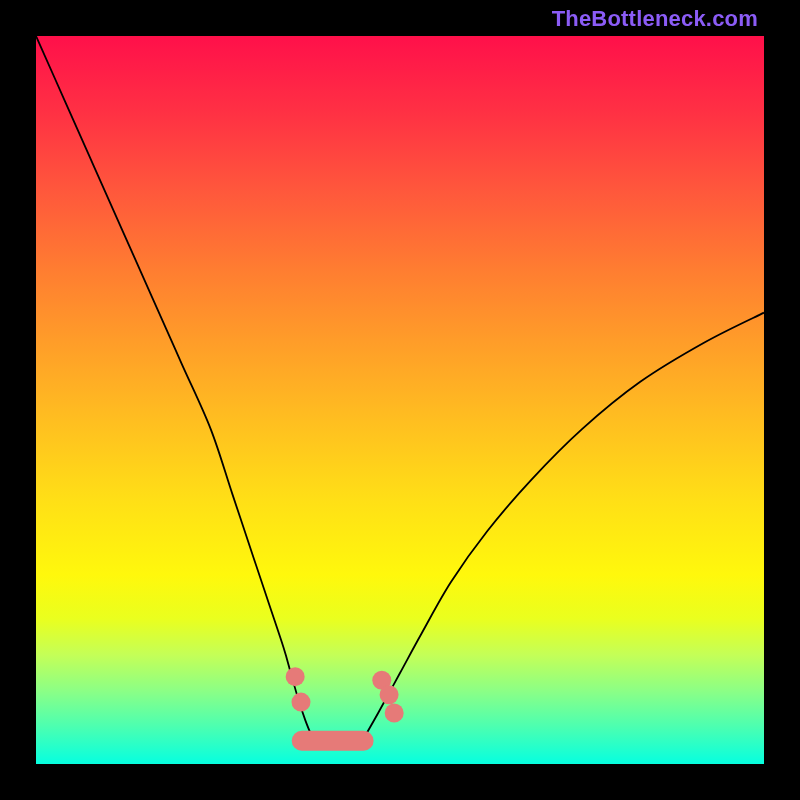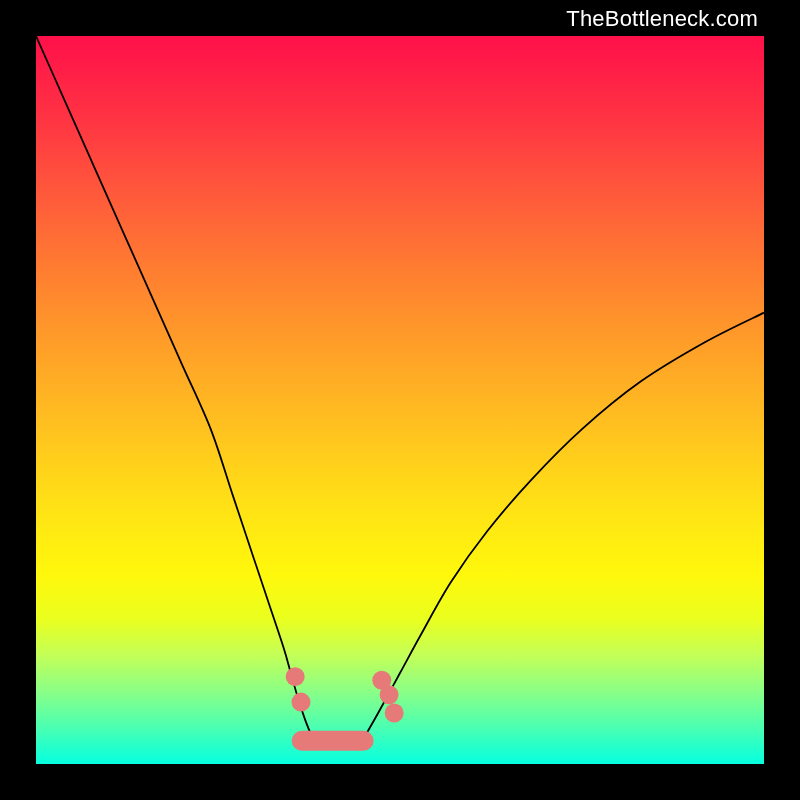--- a/index.html
+++ b/index.html
@@ -31,23 +31,23 @@
       #c4ff57 85%,
       #8bff86 90%,
       #4affb2 95%,
       #06ffe0 100%
     );
   }
   .watermark {
     position: absolute;
     top: 6px;
     right: 42px;
-    color: #ffffff;
+    color: #8b5cf6;
     font-size: 22px;
-    font-weight: 400;
+    font-weight: 700;
     letter-spacing: 0.2px;
   }
   svg {
     position: absolute;
     left: 0;
     top: 0;
     width: 728px;
     height: 728px;
   }
   .curve {

